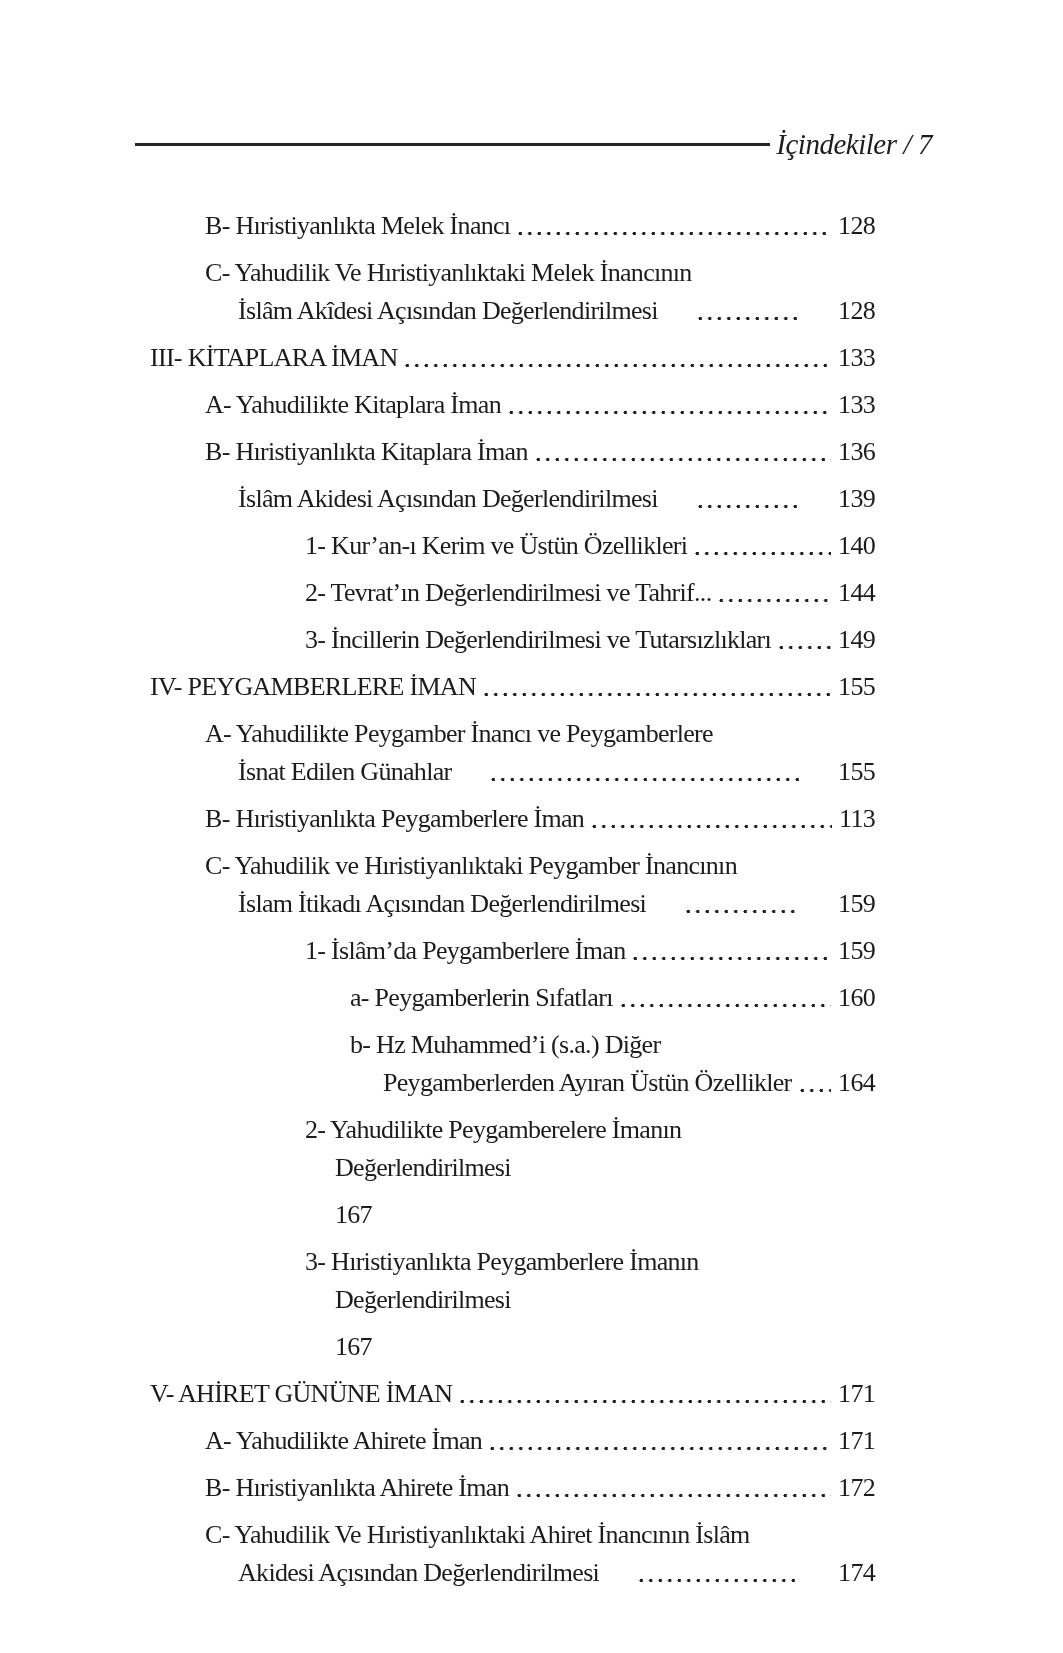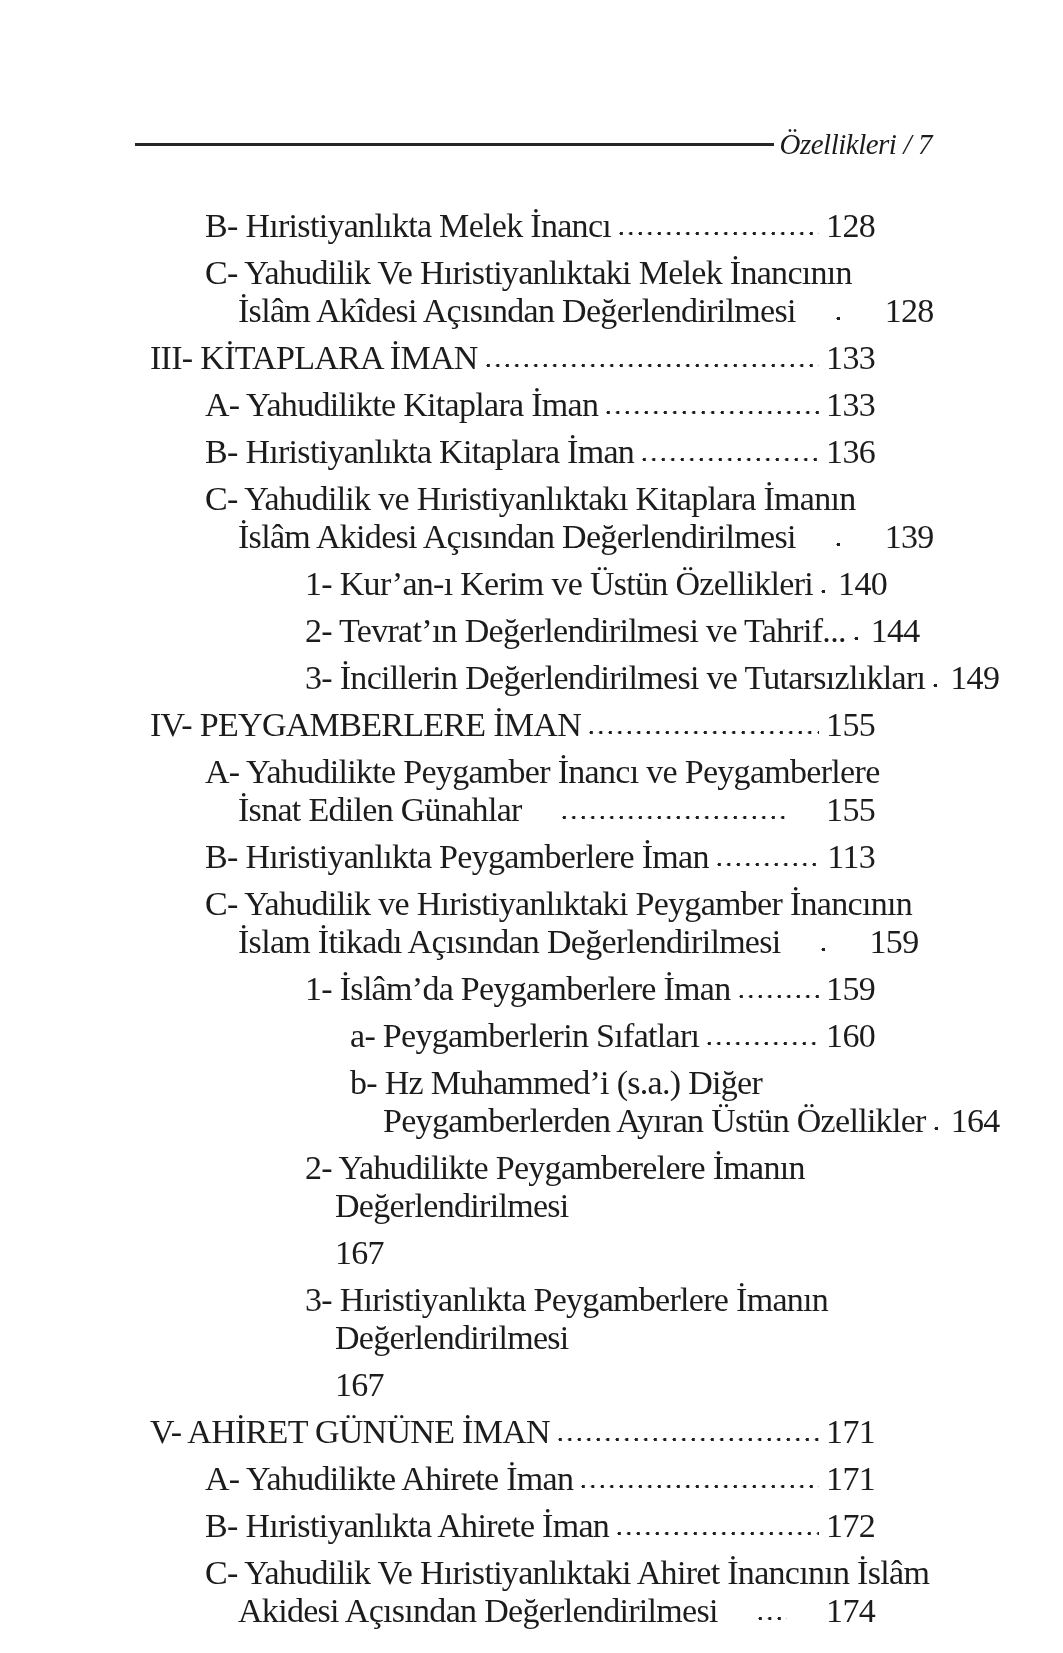--- a/index.html
+++ b/index.html
@@ -35,21 +35,21 @@
   .hdr-text .sep { padding: 0 7px; }
   
   .toc {
     margin: 46px 0 0 150px;
     width: 725px;
   }
   .entry { margin-bottom: 9px; }
   .line {
     display: flex;
     line-height: 38px;
-    font-size: 34px;
+    font-size: 26px;
     letter-spacing: -0.7px;
   }
   .line .t { white-space: nowrap; }
   .line .dots {
     flex: 1;
     min-width: 10px;
     height: 5px;
     align-self: flex-end;
     margin: 0 7px 9px 8px;
     background-image: radial-gradient(circle at 2.2px 2.5px, #1f1f1f 1.6px, rgba(0,0,0,0) 1.9px);
@@ -66,21 +66,21 @@
   .lvl-abc   .cont { padding-left: 33px; gap: 32px; }
   .lvl-num   .cont { padding-left: 30px; flex-direction: column; }
   .lvl-alpha .cont { padding-left: 33px; }
 </style>
 </head>
 <body>
 
 <div class="page">
   <div class="hdr">
     <span class="rule"></span>
-    <span class="hdr-text"><span>Özellikleri</span><span class="sep">/</span><span>7</span></span>
+    <span class="hdr-text"><span>İçindekiler</span><span class="sep">/</span><span>7</span></span>
   </div>
   <div class="toc">
       <div class="entry lvl-abc">
         <div class="line">
           <span class="t">B- Hıristiyanlıkta Melek İnancı</span>
           <span class="dots"></span>
           <span class="pg">128</span>
         </div>
       </div>
       <div class="entry lvl-abc">
@@ -108,23 +108,20 @@
         </div>
       </div>
       <div class="entry lvl-abc">
         <div class="line">
           <span class="t">B- Hıristiyanlıkta Kitaplara İman</span>
           <span class="dots"></span>
           <span class="pg">136</span>
         </div>
       </div>
       <div class="entry lvl-abc">
-        <div class="line">
-          <span class="t">C- Yahudilik ve Hıristiyanlıktakı Kitaplara İmanın</span>
-        </div>
         <div class="line cont">
           <span class="t">İslâm Akidesi Açısından Değerlendirilmesi</span>
           <span class="dots"></span>
           <span class="pg">139</span>
         </div>
       </div>
       <div class="entry lvl-num">
         <div class="line">
           <span class="t">1- Kur’an-ı Kerim ve Üstün Özellikleri</span>
           <span class="dots"></span>

